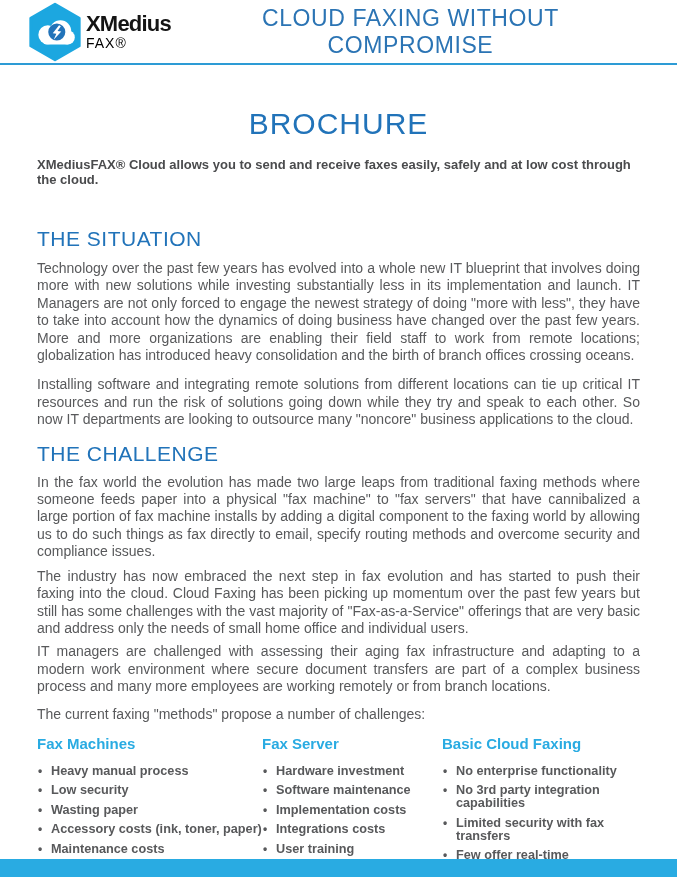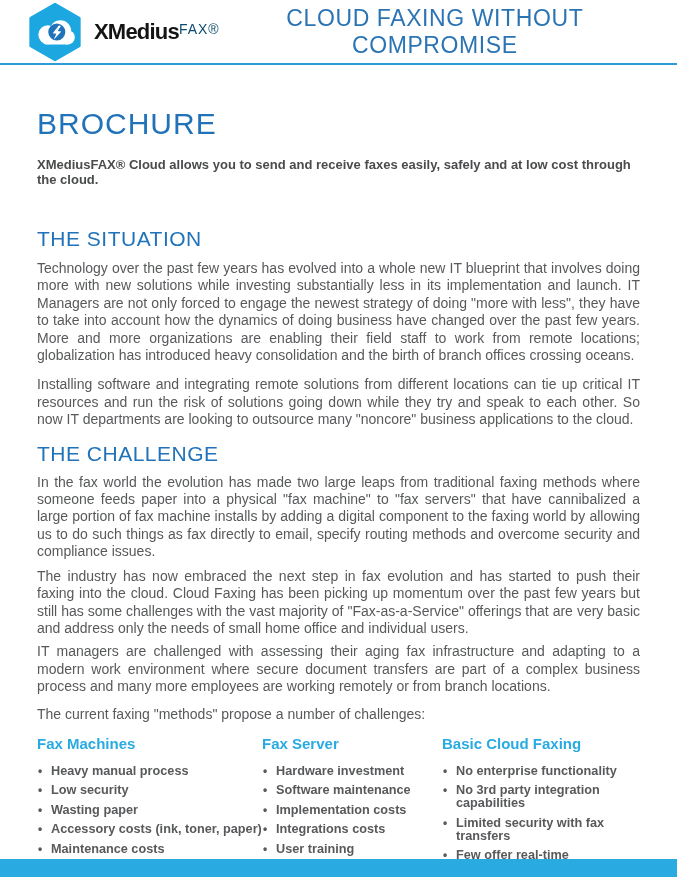--- a/index.html
+++ b/index.html
@@ -4,30 +4,30 @@
 <style>
   * { margin:0; padding:0; box-sizing:border-box; }
   html,body { background:#fff; }
   body { font-family:"Liberation Sans","DejaVu Sans",sans-serif; }
   .page { width:677px; height:877px; position:relative; background:#fff; overflow:hidden; }
 
   
   .header { display:flex; align-items:center; height:65px; padding:0 37px 0 28px;
             border-bottom:2px solid #2D9BD5; }
   .logo { display:flex; align-items:center; }
-  .logo-text { margin-left:12px; display:flex; flex-direction:row; line-height:1; }
+  .logo-text { margin-left:4px; display:flex; flex-direction:column; line-height:1; }
   .brand-name { font-size:22px; font-weight:bold; color:#141414; letter-spacing:-0.8px; }
-  .brand-sub  { font-size:14px; font-weight:normal; color:#0c4a6e; letter-spacing:1px; margin-top:1px; }
+  .brand-sub  { font-size:14px; font-weight:normal; color:#000000; letter-spacing:1px; margin-top:1px; }
   .header-title { flex:1; text-align:center; font-size:23px; color:#2B74B4;
                   letter-spacing:0.6px; font-weight:400; padding-left:10px; }
 
   
   .content { padding:0 37px; }
   .doc-title { margin-top:42px; font-size:30px; line-height:34px; color:#2173B9;
-               font-weight:400; letter-spacing:1px; }
+               font-weight:400; letter-spacing:1px;text-align:center; }
   .intro { margin-top:16px; font-size:13px; font-weight:bold; color:#4A4B4D; }
 
   .section-heading { font-size:21px; line-height:24px; color:#2173B9; font-weight:400;
                      letter-spacing:0.5px; }
   .sh-situation { margin-top:40px; }
   .sh-challenge { margin-top:13px; }
 
   .para { font-size:14px; line-height:17.4px; color:#58595B; text-align:justify; }
   .p-a { margin-top:9px; }
   .p-b { margin-top:12px; }

